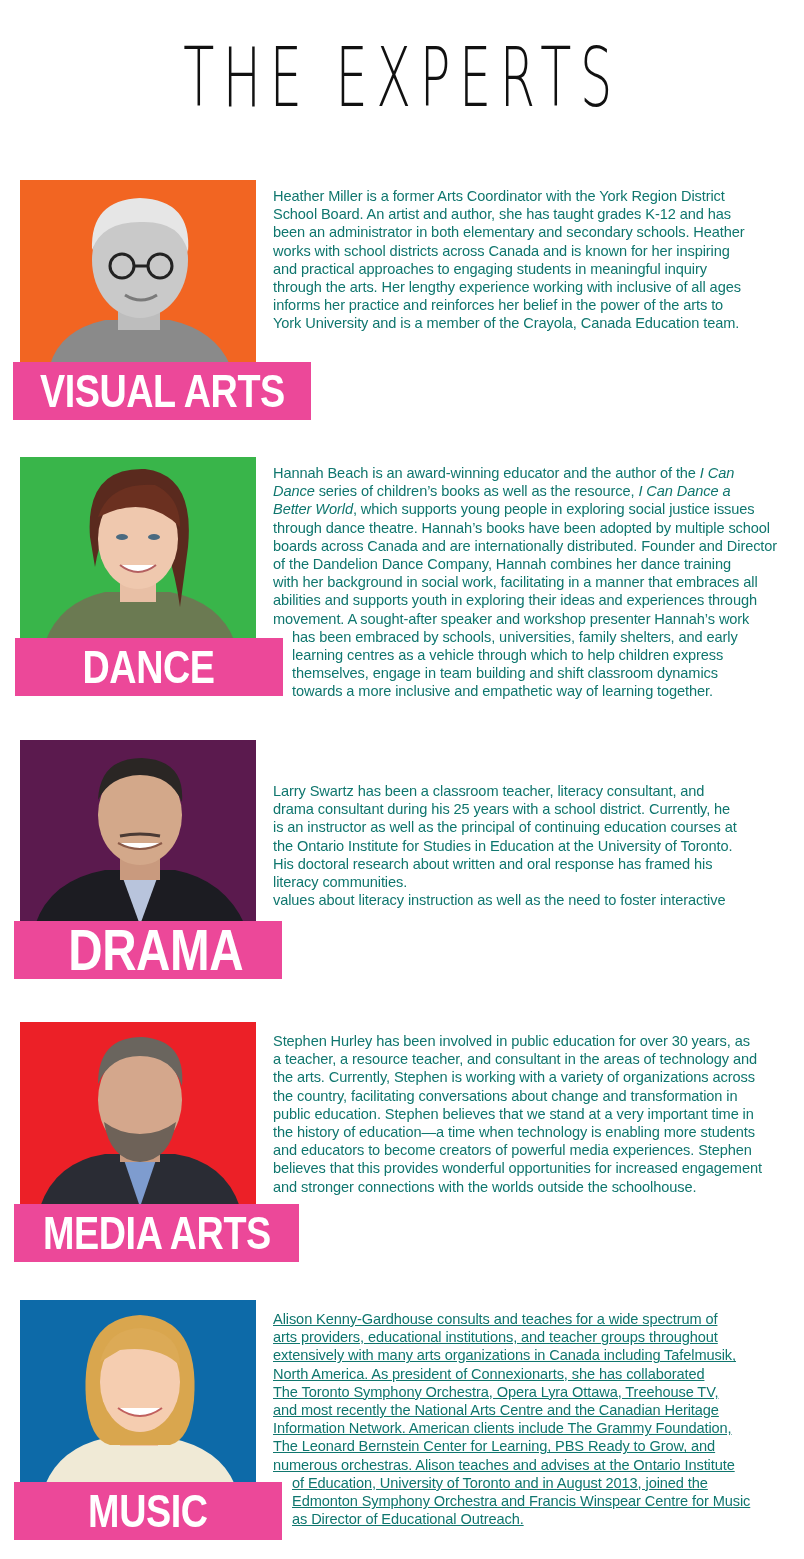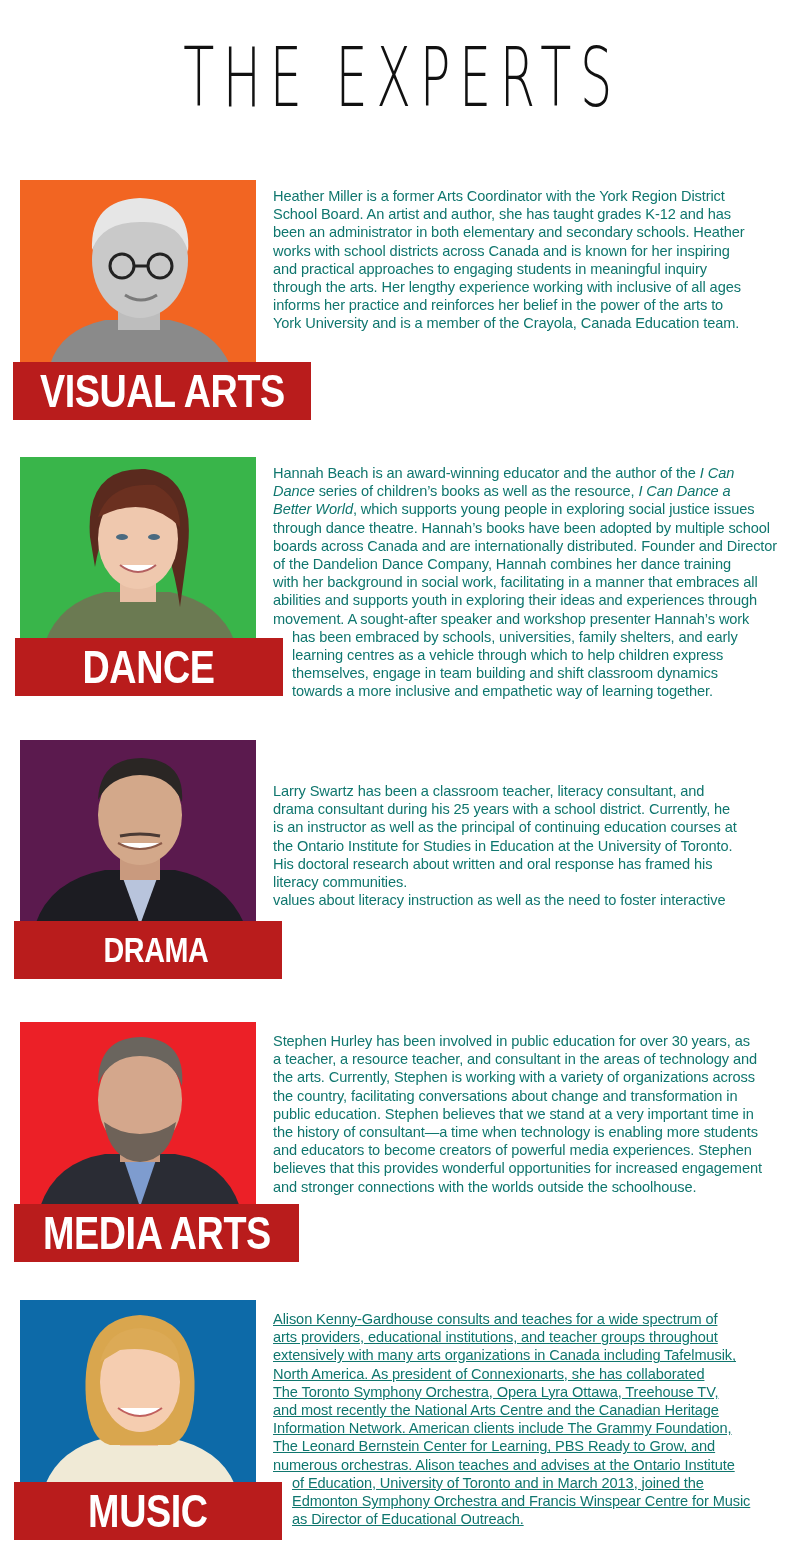--- a/index.html
+++ b/index.html
@@ -13,21 +13,21 @@
     transform: scaleX(0.62); transform-origin: center top;
     line-height: 100px;
   }
 
   .expert { position: absolute; left: 0; width: 804px; }
   .photo-box {
     position: absolute; left: 20px; width: 236px; height: 185px; overflow: hidden;
   }
   .portrait { position: absolute; left: 0; top: 0; width: 236px; height: 185px; }
   .label-bar {
-    position: absolute; background: #b91c1c; color: #ffffff;
+    position: absolute; background: #ec4899; color: #ffffff;
     font-family: "Liberation Sans", sans-serif; font-weight: 700;
     text-align: center; white-space: nowrap; overflow: hidden;
   }
   .label-bar span { display: inline-block; transform: scaleX(0.82); transform-origin: center; letter-spacing: -0.5px; }
   .bio {
     position: absolute; font-size: 14.6px; line-height: 18.2px; color: #0f766e;
     letter-spacing: -0.1px;
   }
   .bio .line { display: block; white-space: nowrap; }
   .bio .indent { padding-left: 19px; }
@@ -104,21 +104,21 @@
     <svg class="portrait" viewBox="0 0 236 185">
       <path d="M15 185 Q30 140 85 130 L155 130 Q205 140 225 185 Z" fill="#1c1c22"></path>
       <path d="M100 130 L120 185 L140 130 Z" fill="#b8c4dc"></path>
       <rect x="100" y="105" width="40" height="35" fill="#c99a7e"></rect>
       <ellipse cx="120" cy="75" rx="42" ry="50" fill="#d3a88a"></ellipse>
       <path d="M78 60 Q80 18 122 18 Q165 20 162 62 Q150 35 120 35 Q90 36 78 60 Z" fill="#2a2624"></path>
       <path d="M98 103 Q120 115 142 103" fill="#fff" stroke="#8a5a48" stroke-width="2"></path>
       <path d="M100 96 Q120 92 140 96" fill="none" stroke="#4a3a34" stroke-width="3"></path>
     </svg>
   </div>
-  <div class="label-bar" style="left:14px;top:921px;width:268px;height:58px;font-size:35px;line-height:58px;padding-left:16px;">
+  <div class="label-bar" style="left:14px;top:921px;width:268px;height:58px;font-size:58px;line-height:58px;padding-left:16px;">
     <span>DRAMA</span>
   </div>
   <div class="bio" style="left:273px;top:782px;">
     <span class="line">Larry Swartz has been a classroom teacher, literacy consultant, and</span>
     <span class="line">drama consultant during his 25 years with a school district. Currently, he</span>
     <span class="line">is an instructor as well as the principal of continuing education courses at</span>
     <span class="line">the Ontario Institute for Studies in Education at the University of Toronto.</span>
     <span class="line">His doctoral research about written and oral response has framed his</span>
     <span class="line">literacy communities.</span>
     <span class="line">values about literacy instruction as well as the need to foster interactive</span>
@@ -138,21 +138,21 @@
   </div>
   <div class="label-bar" style="left:14px;top:1204px;width:285px;height:58px;font-size:46px;line-height:58px;">
     <span>MEDIA ARTS</span>
   </div>
   <div class="bio" style="left:273px;top:1032px;">
     <span class="line">Stephen Hurley has been involved in public education for over 30 years, as</span>
     <span class="line">a teacher, a resource teacher, and consultant in the areas of technology and</span>
     <span class="line">the arts. Currently, Stephen is working with a variety of organizations across</span>
     <span class="line">the country, facilitating conversations about change and transformation in</span>
     <span class="line">public education. Stephen believes that we stand at a very important time in</span>
-    <span class="line">the history of consultant—a time when technology is enabling more students</span>
+    <span class="line">the history of education—a time when technology is enabling more students</span>
     <span class="line">and educators to become creators of powerful media experiences. Stephen</span>
     <span class="line">believes that this provides wonderful opportunities for increased engagement</span>
     <span class="line">and stronger connections with the worlds outside the schoolhouse.</span>
   </div>
 </section>
 
 <section class="expert" style="top:0;">
   <div class="photo-box" style="top:1300px;background:#0d6aa8;">
     <svg class="portrait" viewBox="0 0 236 185">
       <path d="M25 185 Q40 148 85 138 L150 138 Q200 148 215 185 Z" fill="#f0ead6"></path>
@@ -169,17 +169,17 @@
   <div class="bio" style="left:273px;top:1310px;text-decoration:underline;">
     <span class="line">Alison Kenny-Gardhouse consults and teaches for a wide spectrum of</span>
     <span class="line">arts providers, educational institutions, and teacher groups throughout</span>
     <span class="line">extensively with many arts organizations in Canada including Tafelmusik,</span>
     <span class="line">North America. As president of Connexionarts, she has collaborated</span>
     <span class="line">The Toronto Symphony Orchestra, Opera Lyra Ottawa, Treehouse TV,</span>
     <span class="line">and most recently the National Arts Centre and the Canadian Heritage</span>
     <span class="line">Information Network. American clients include The Grammy Foundation,</span>
     <span class="line">The Leonard Bernstein Center for Learning, PBS Ready to Grow, and</span>
     <span class="line">numerous orchestras. Alison teaches and advises at the Ontario Institute</span>
-    <span class="line indent">of Education, University of Toronto and in March 2013, joined the</span>
+    <span class="line indent">of Education, University of Toronto and in August 2013, joined the</span>
     <span class="line indent">Edmonton Symphony Orchestra and Francis Winspear Centre for Music</span>
     <span class="line indent">as Director of Educational Outreach.</span>
   </div>
 </section>
 
 </body></html>

